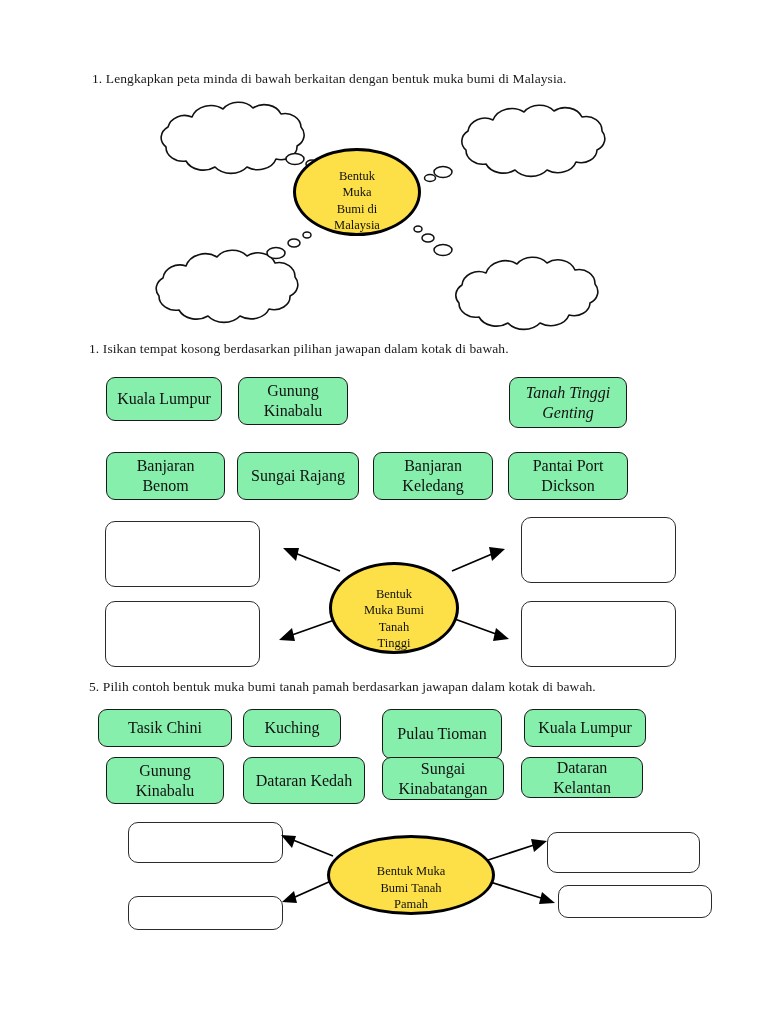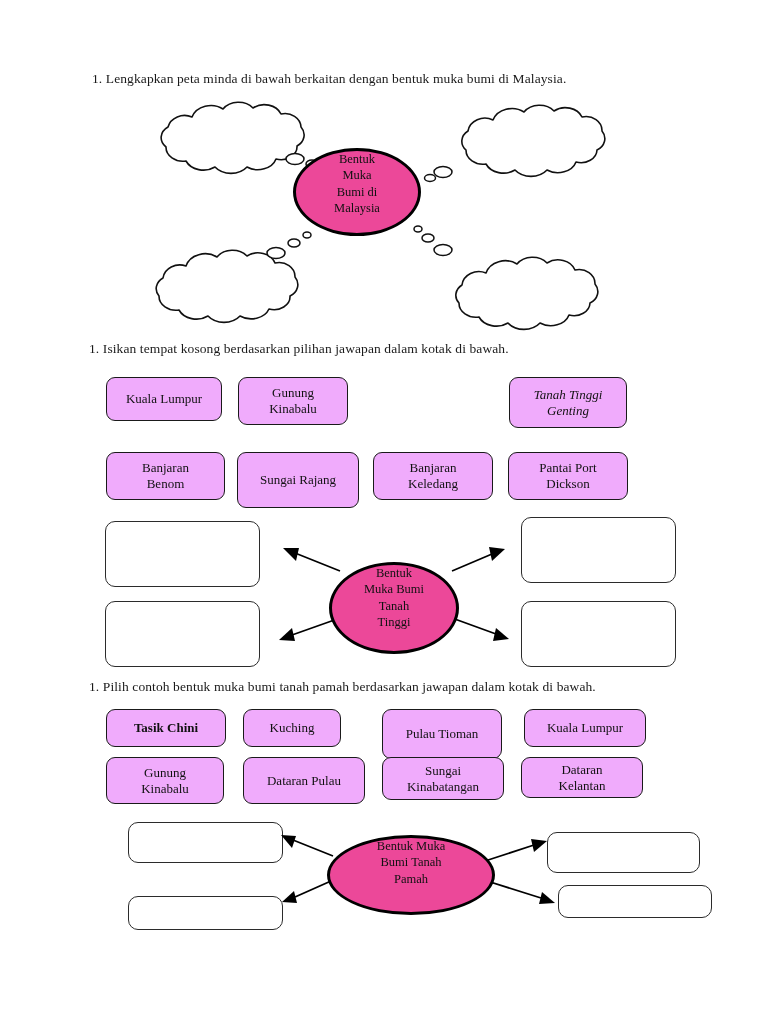--- a/index.html
+++ b/index.html
@@ -31,49 +31,49 @@
   }
   #heading-1 { left: 92px; top: 71px; }
   #heading-2 { left: 89px; top: 341px; }
   #heading-3 { left: 89px; top: 679px; }
 
   
   .opt-box {
     position: absolute;
     border: 1.3px solid #1a1a1a;
     border-radius: 9px;
-    background: #f0abfc;
+    background: #86efac;
     display: flex;
     align-items: center;
     justify-content: center;
     text-align: center;
-    font-size: 13px;
+    font-size: 16px;
     line-height: 1.22;
     box-sizing: border-box;
     padding: 2px 4px;
   }
   .opt-box span { display: block; }
 
   
   .blank-box {
     position: absolute;
     border: 1.2px solid #2b2b2b;
     border-radius: 10px;
     background: #ffffff;
     box-sizing: border-box;
   }
 
   
   .oval {
     position: absolute;
     border: 3px solid #000000;
     border-radius: 50%;
-    background: #ec4899;
+    background: #fde047;
     display: flex;
-    align-items: flex-start;
+    align-items: flex-end;
     justify-content: center;
     text-align: center;
     font-size: 12.5px;
     line-height: 1.30;
     box-sizing: border-box;
     z-index: 4;
   }
   .oval .otext { display: block; padding: 0 6px; }
 
   
@@ -209,21 +209,21 @@
   <div class="opt-box" style="left:238px; top:377px; width:110px; height:48px;">
     <span>Gunung<br>Kinabalu</span>
   </div>
   <div class="opt-box" style="left:509px; top:377px; width:118px; height:51px;font-style:italic;">
     <span>Tanah Tinggi<br>Genting</span>
   </div>
 
   <div class="opt-box" style="left:106px; top:452px; width:119px; height:48px;">
     <span>Banjaran<br>Benom</span>
   </div>
-  <div class="opt-box" style="left:237px; top:452px; width:122px; height:56px;">
+  <div class="opt-box" style="left:237px; top:452px; width:122px; height:48px;">
     <span>Sungai Rajang</span>
   </div>
   <div class="opt-box" style="left:373px; top:452px; width:120px; height:48px;">
     <span>Banjaran<br>Keledang</span>
   </div>
   <div class="opt-box" style="left:508px; top:452px; width:120px; height:48px;">
     <span>Pantai Port<br>Dickson</span>
   </div>
 
   <svg class="svg-layer" id="map2-svg" viewBox="0 0 768 1024">
@@ -247,40 +247,40 @@
 
   <div class="blank-box" style="left:105px; top:521px; width:155px; height:66px;"></div>
   <div class="blank-box" style="left:105px; top:601px; width:155px; height:66px;"></div>
   <div class="blank-box" style="left:521px; top:517px; width:155px; height:66px;"></div>
   <div class="blank-box" style="left:521px; top:601px; width:155px; height:66px;"></div>
 
   <div class="oval" id="map2-center" style="left:329px; top:562px; width:130px; height:92px;">
     <span class="otext">Bentuk<br>Muka Bumi<br>Tanah<br>Tinggi</span>
   </div>
 
-  <div class="q-heading" id="heading-3">1. Pilih contoh bentuk muka bumi tanah pamah berdasarkan jawapan dalam kotak di bawah.</div>
-
-  <div class="opt-box" style="left:106px; top:709px; width:120px; height:38px;font-weight:bold;">
+  <div class="q-heading" id="heading-3">5. Pilih contoh bentuk muka bumi tanah pamah berdasarkan jawapan dalam kotak di bawah.</div>
+
+  <div class="opt-box" style="left:98px; top:709px; width:134px; height:38px;">
     <span>Tasik Chini</span>
   </div>
   <div class="opt-box" style="left:243px; top:709px; width:98px; height:38px;">
     <span>Kuching</span>
   </div>
   <div class="opt-box" style="left:382px; top:709px; width:120px; height:50px;">
     <span>Pulau Tioman</span>
   </div>
   <div class="opt-box" style="left:524px; top:709px; width:122px; height:38px;">
     <span>Kuala Lumpur</span>
   </div>
 
   <div class="opt-box" style="left:106px; top:757px; width:118px; height:47px;">
     <span>Gunung<br>Kinabalu</span>
   </div>
   <div class="opt-box" style="left:243px; top:757px; width:122px; height:47px;">
-    <span>Dataran Pulau</span>
+    <span>Dataran Kedah</span>
   </div>
   <div class="opt-box" style="left:382px; top:757px; width:122px; height:43px;">
     <span>Sungai<br>Kinabatangan</span>
   </div>
   <div class="opt-box" style="left:521px; top:757px; width:122px; height:41px;">
     <span>Dataran<br>Kelantan</span>
   </div>
 
   <svg class="svg-layer" id="map3-svg" viewBox="0 0 768 1024">
     <g>

